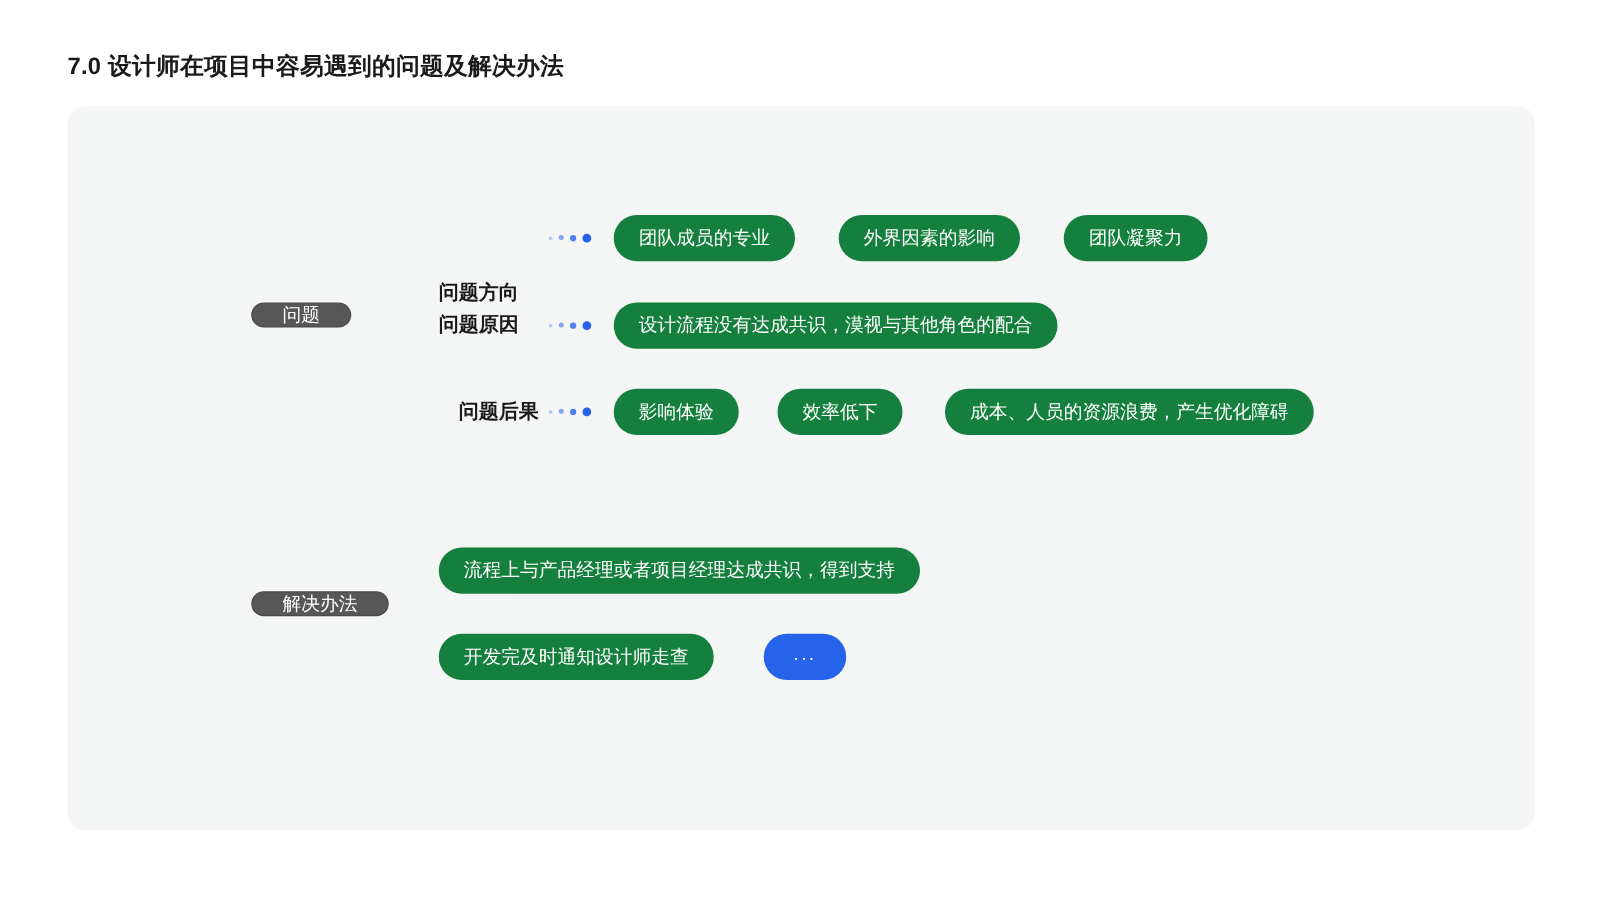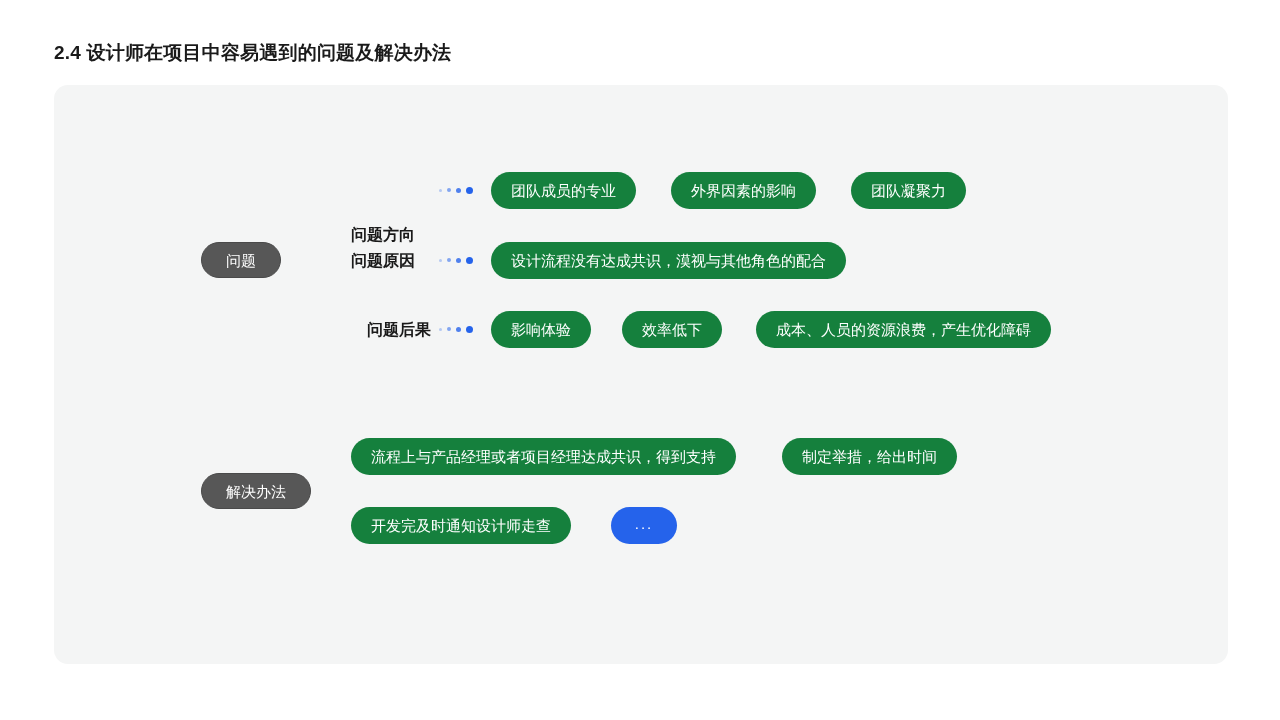--- a/index.html
+++ b/index.html
@@ -51,21 +51,21 @@
   .pill-blue {
     background: #15803d;
     color: #ffffff;
     height: 37px;
     padding: 0 20px;
     font-weight: normal;
   }
   .pill-dark {
     background: #575757;
     color: #ffffff;
-    height: 36px;
+    height: 20px;
     padding: 0 24px;
     border: 1px solid #4a4a4a;
     font-weight: normal;
   }
   .pill-dots {
     background: #2563eb;
     height: 37px;
     width: 66px;
     color: #ffffff;
     letter-spacing: 2px;
@@ -97,21 +97,21 @@
     background: #2563eb;
   }
   .dot-connector i:nth-child(1) { width: 3px;  height: 3px;  opacity: 0.30; }
   .dot-connector i:nth-child(2) { width: 4px;  height: 4px;  opacity: 0.55; }
   .dot-connector i:nth-child(3) { width: 5px;  height: 5px;  opacity: 0.80; }
   .dot-connector i:nth-child(4) { width: 7px;  height: 7px;  opacity: 1; }
 </style>
 </head>
 <body>
 
-<div id="page-title">2.4 设计师在项目中容易遇到的问题及解决办法</div>
+<div id="page-title">7.0 设计师在项目中容易遇到的问题及解决办法</div>
 
 <div id="board">
 
   <div class="pill pill-dark" style="left:147px; top:157px;">问题</div>
 
   <div class="row-label" style="left:297px; top:98px;margin-top:44px;">问题方向</div>
 
   <div class="dot-connector" style="left:385px; top:99px;">
     <i></i>
       <i></i>
@@ -148,19 +148,18 @@
   <div class="pill pill-blue" style="left:437px; top:226px;">影响体验</div>
 
   <div class="pill pill-blue" style="left:568px; top:226px;">效率低下</div>
 
   <div class="pill pill-dark" style="left:147px; top:388px;">解决办法</div>
 
   <div class="pill pill-blue" style="left:702px; top:226px;">成本、人员的资源浪费，产生优化障碍</div>
 
   <div class="pill pill-blue" style="left:297px; top:353px;">流程上与产品经理或者项目经理达成共识，得到支持</div>
 
-  <div class="pill pill-blue" style="left:728px; top:353px;">制定举措，给出时间</div>
 
   <div class="pill pill-blue" style="left:297px; top:422px;">开发完及时通知设计师走查</div>
 
   <div class="pill pill-blue pill-dots" style="left:557px; top:422px;">...</div>
 
 </div>
 
 </body></html>

